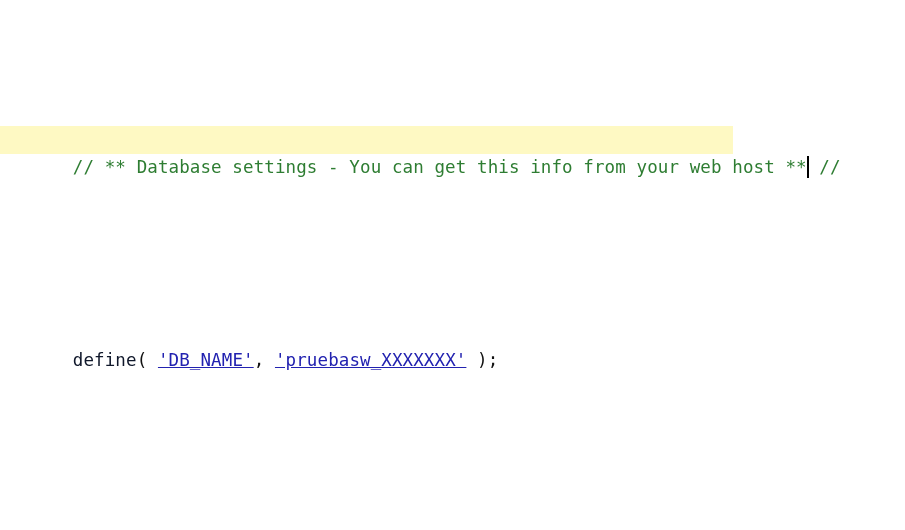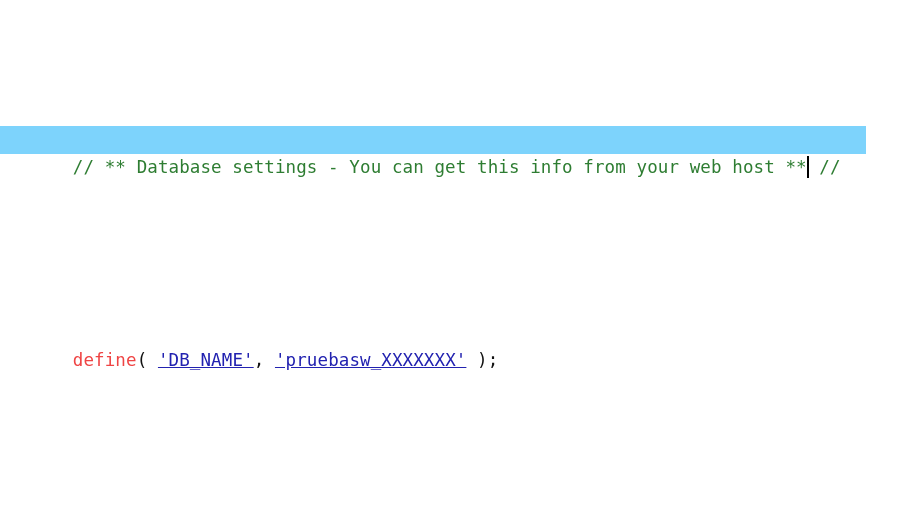--- a/index.html
+++ b/index.html
@@ -32,31 +32,31 @@
     letter-spacing: 0.1px;
   }
 
   .line {
     height: 27.6px;
     white-space: pre;
     position: relative;
   }
 
   .line.highlighted {
-    background: #7dd3fc;
+    background: #fef9c3;
     margin-left: -9px;
     padding-left: 9px;
-    width: 866px;
+    width: 733px;
     box-sizing: border-box;
   }
 
   
   .tok-comment { color: #2e7d32; }
   .tok-string  { color: #2222b0; text-decoration: underline; }
-  .tok-func    { color: #ef4444; }
+  .tok-func    { color: #0f172a; }
   .tok-punct   { color: #111111; }
 
   .caret {
     display: inline-block;
     width: 2px;
     height: 22px;
     background: #000000;
     vertical-align: -5px;
     margin: 0 0px 0 0px;
   }

